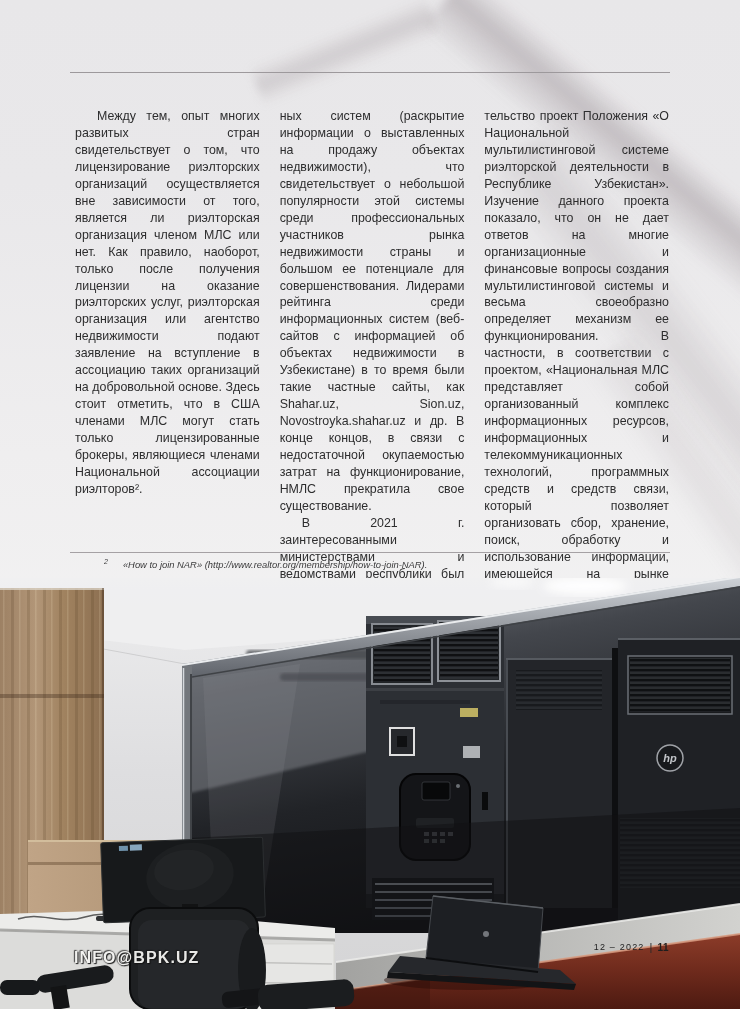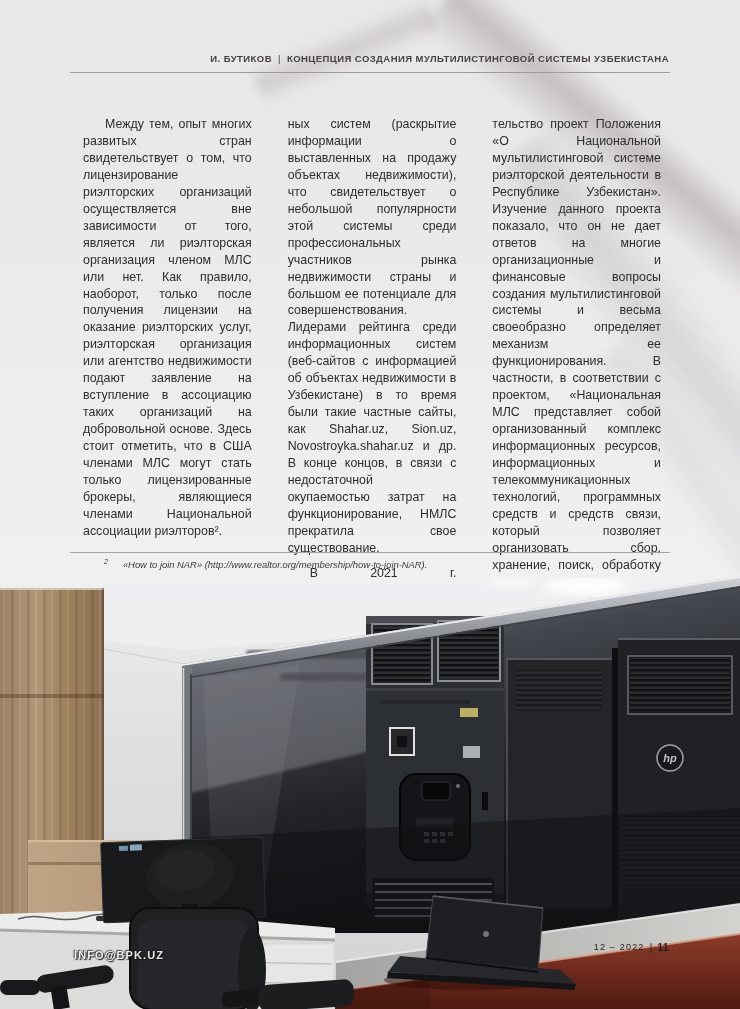--- a/index.html
+++ b/index.html
@@ -27,36 +27,36 @@
     position:absolute;top:53px;left:70px;right:71px;text-align:right;
     font-size:9.5px;font-weight:bold;letter-spacing:.45px;color:#454143;white-space:nowrap;
   }
   .running-header .sep{margin:0 6px;color:#454143;font-weight:normal;}
   .header-rule{position:absolute;top:72px;left:70px;right:70px;height:1px;background:#9d999c;}
 
   .columns{
     position:absolute;top:108px;left:75px;right:71px;display:flex;gap:20px;
   }
   .col{flex:1;min-width:0;font-size:12.4px;line-height:16.95px;text-align:justify;color:#2d2d2e;}
-  .col p{margin:8px;}
+  .col p{margin:0;}
   .col p.ind{text-indent:22px;}
 
   .footnote-rule{position:absolute;top:552px;left:70px;right:70px;height:1px;background:#a5a1a4;}
   .footnote{
     position:absolute;top:558px;left:104px;right:80px;
     font-size:9.4px;font-style:italic;color:#3b3b3c;
   }
   .footnote sup{font-size:7px;font-style:italic;margin-right:15px;}
 
   .photo{position:absolute;left:0;top:578px;width:740px;height:431px;}
   .photo svg{display:block;}
 
   .watermark{
     position:absolute;left:74px;top:949px;
-    color:#f4f4f2;font-size:11px;font-weight:bold;letter-spacing:1.1px;
+    color:#f4f4f2;font-size:16px;font-weight:bold;letter-spacing:1.1px;
     text-shadow:0 0 2px #1c1c1c,1px 1px 1px #111,-1px -1px 1px rgba(20,20,20,.7);
     opacity:.95;
     text-align:right;
   }
   .page-footer{
     position:absolute;top:941px;right:71px;display:flex;align-items:center;
     color:#1e1e1e;
   }
   .page-footer .issue{font-size:9px;font-weight:normal;letter-spacing:1.2px;}
   .page-footer .fsep{margin:0 5px;font-size:11px;color:#2a2a2a;font-weight:normal;}
@@ -65,23 +65,20 @@
 </head>
 <body>
 
 <div class="page">
 
   <div class="streak streak-a"></div>
   <div class="streak streak-b"></div>
   <div class="streak streak-c"></div>
   <div class="streak streak-d"></div>
 
-  <div class="running-header">
-    <span>И. БУТИКОВ</span><span class="sep">|</span><span>КОНЦЕПЦИЯ СОЗДАНИЯ МУЛЬТИЛИСТИНГОВОЙ СИСТЕМЫ УЗБЕКИСТАНА</span>
-  </div>
   <div class="header-rule"></div>
 
   <div class="columns">
     <div class="col">
       <p class="ind">Между тем, опыт многих развитых стран свидетельствует о том, что лицензирование риэлторских организаций осуществляется вне зависимости от того, является ли риэлторская организация членом МЛС или нет. Как правило, наоборот, только после получения лицензии на оказание риэлторских услуг, риэлторская организация или агентство недвижимости подают заявление на вступление в ассоциацию таких организаций на добровольной основе. Здесь стоит отметить, что в США членами МЛС могут стать только лицензированные брокеры, являющиеся членами Национальной ассоциации риэлторов².</p>
     </div>
     <div class="col">
       <p>ных систем (раскрытие информации о выставленных на продажу объектах недвижимости), что свидетельствует о небольшой популярности этой системы среди профессиональных участников рынка недвижимости страны и большом ее потенциале для совершенствования. Лидерами рейтинга среди информационных систем (веб-сайтов с информацией об объектах недвижимости в Узбекистане) в то время были такие частные сайты, как Shahar.uz, Sion.uz, Novostroyka.shahar.uz и др. В конце концов, в связи с недостаточной окупаемостью затрат на функционирование, НМЛС прекратила свое существование.</p>
       <p class="ind">В 2021 г. заинтересованными министерствами и ведомствами республики был разработан, согласован и представлен в прави-</p>
     </div>

